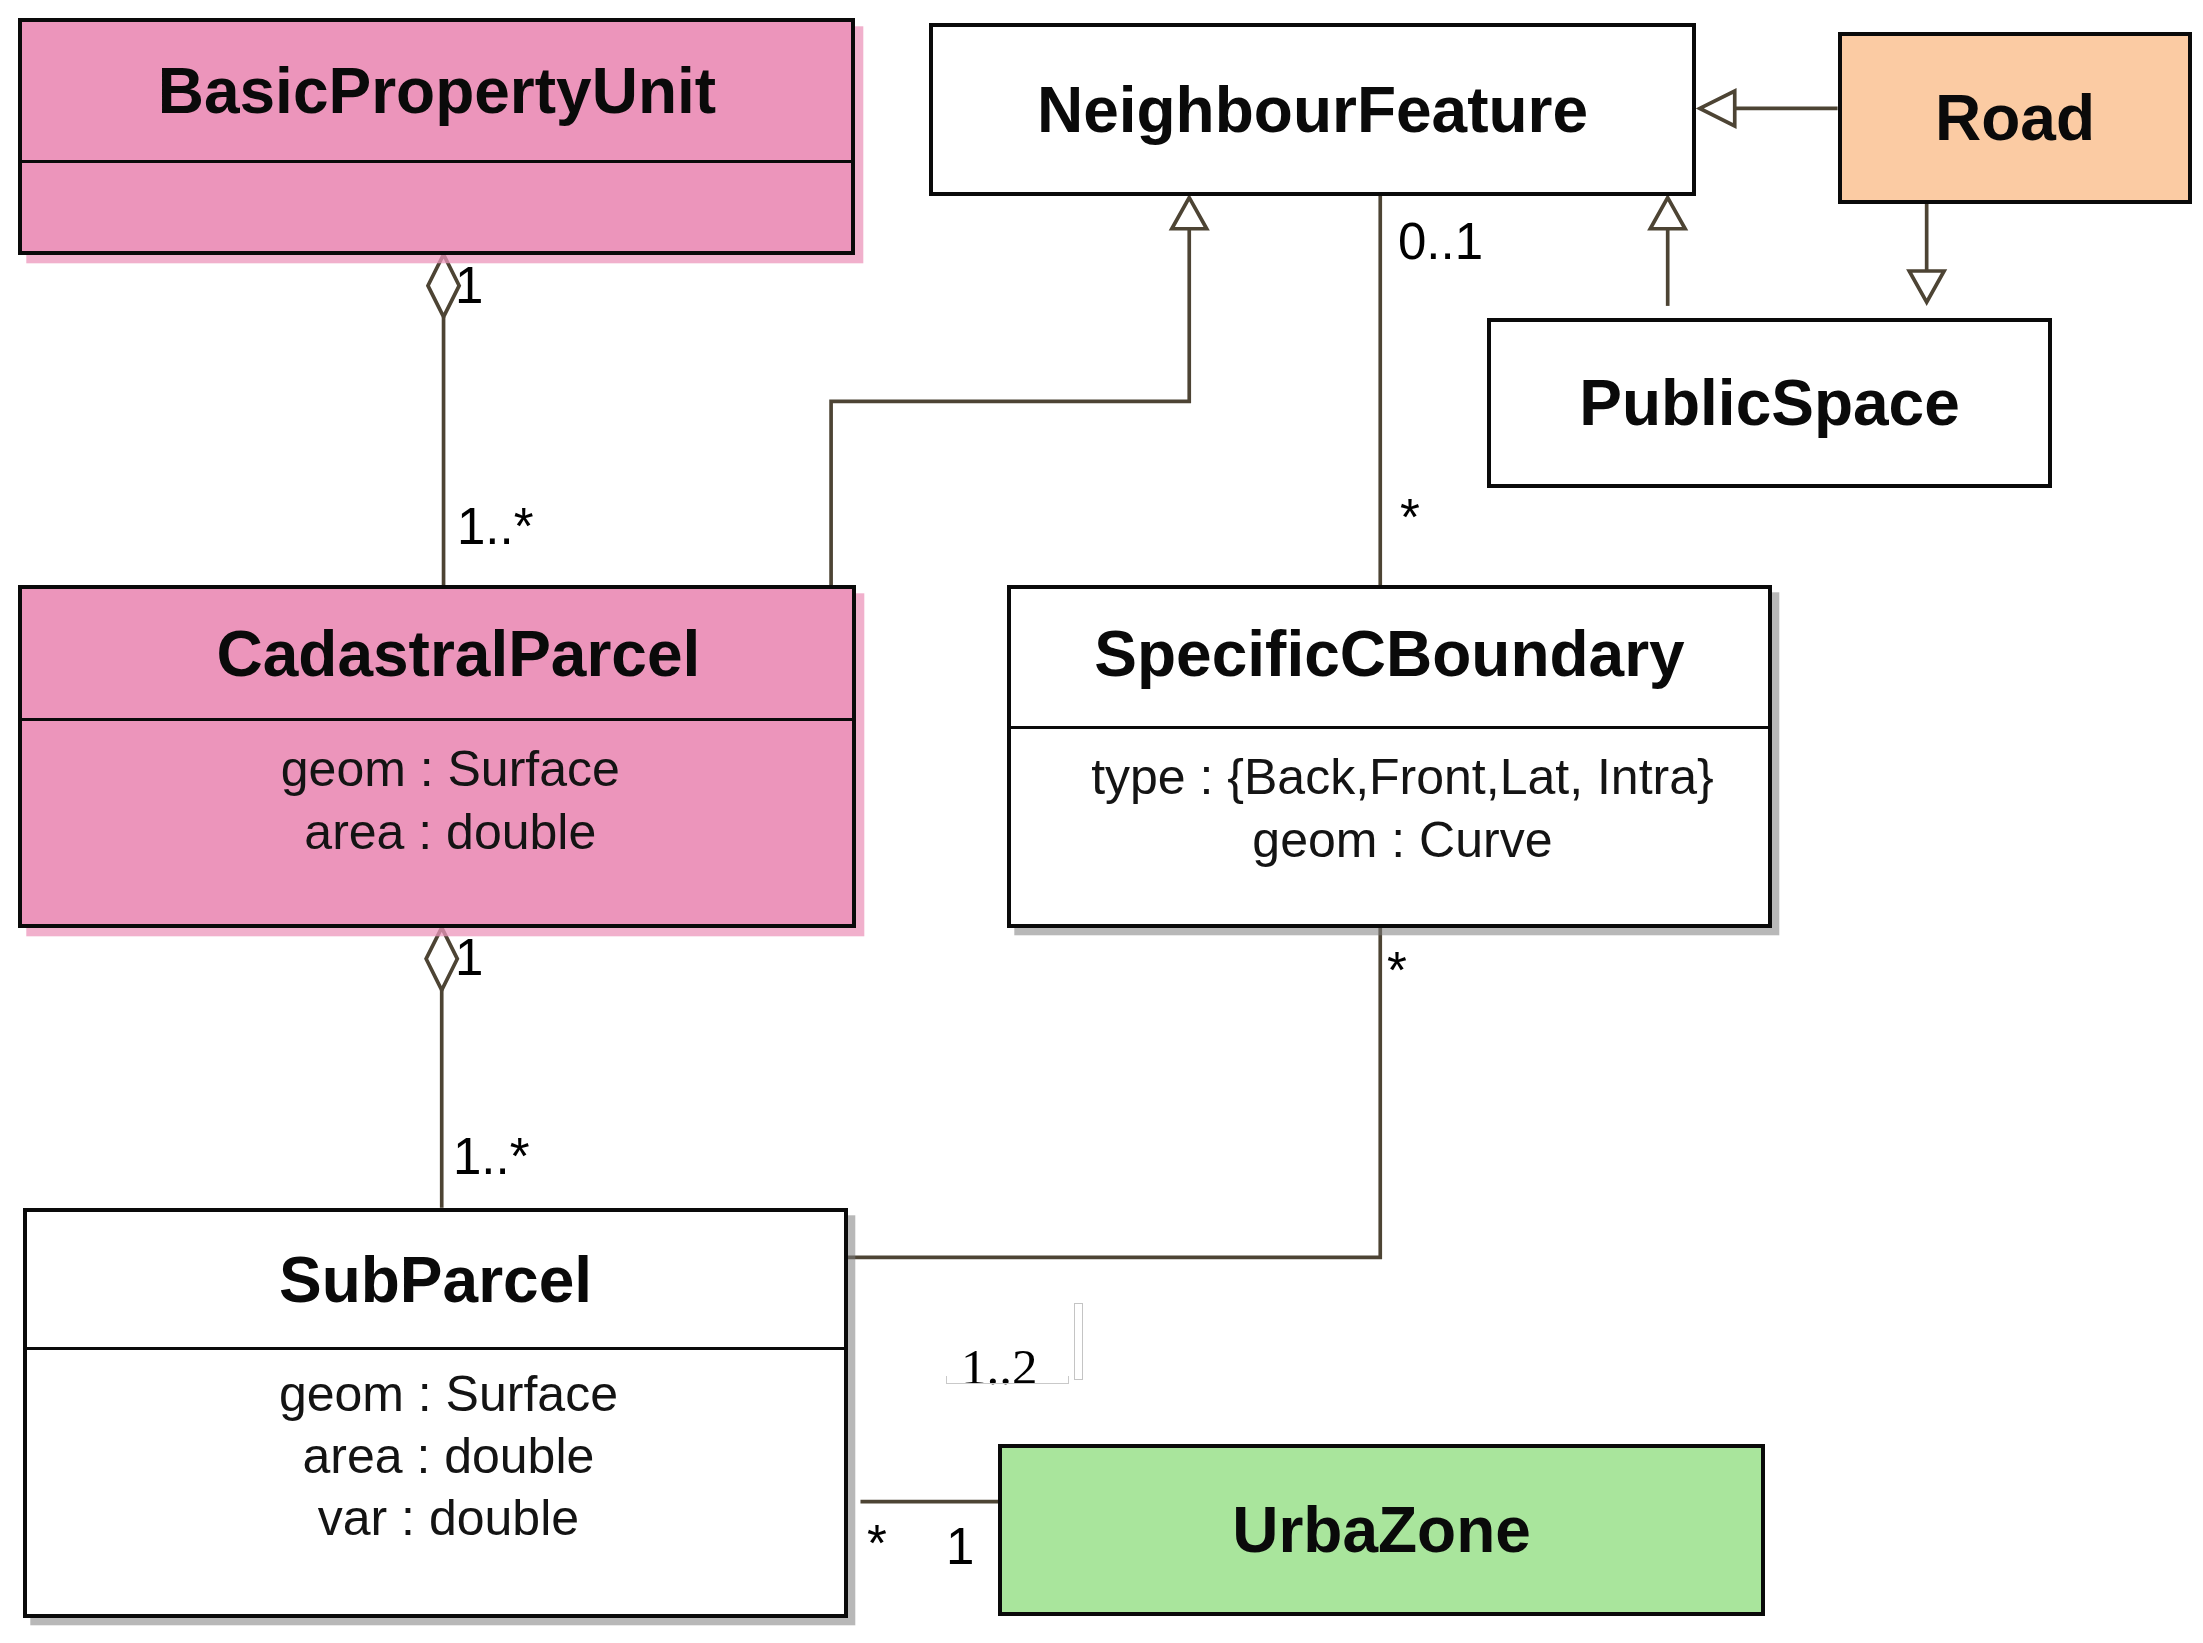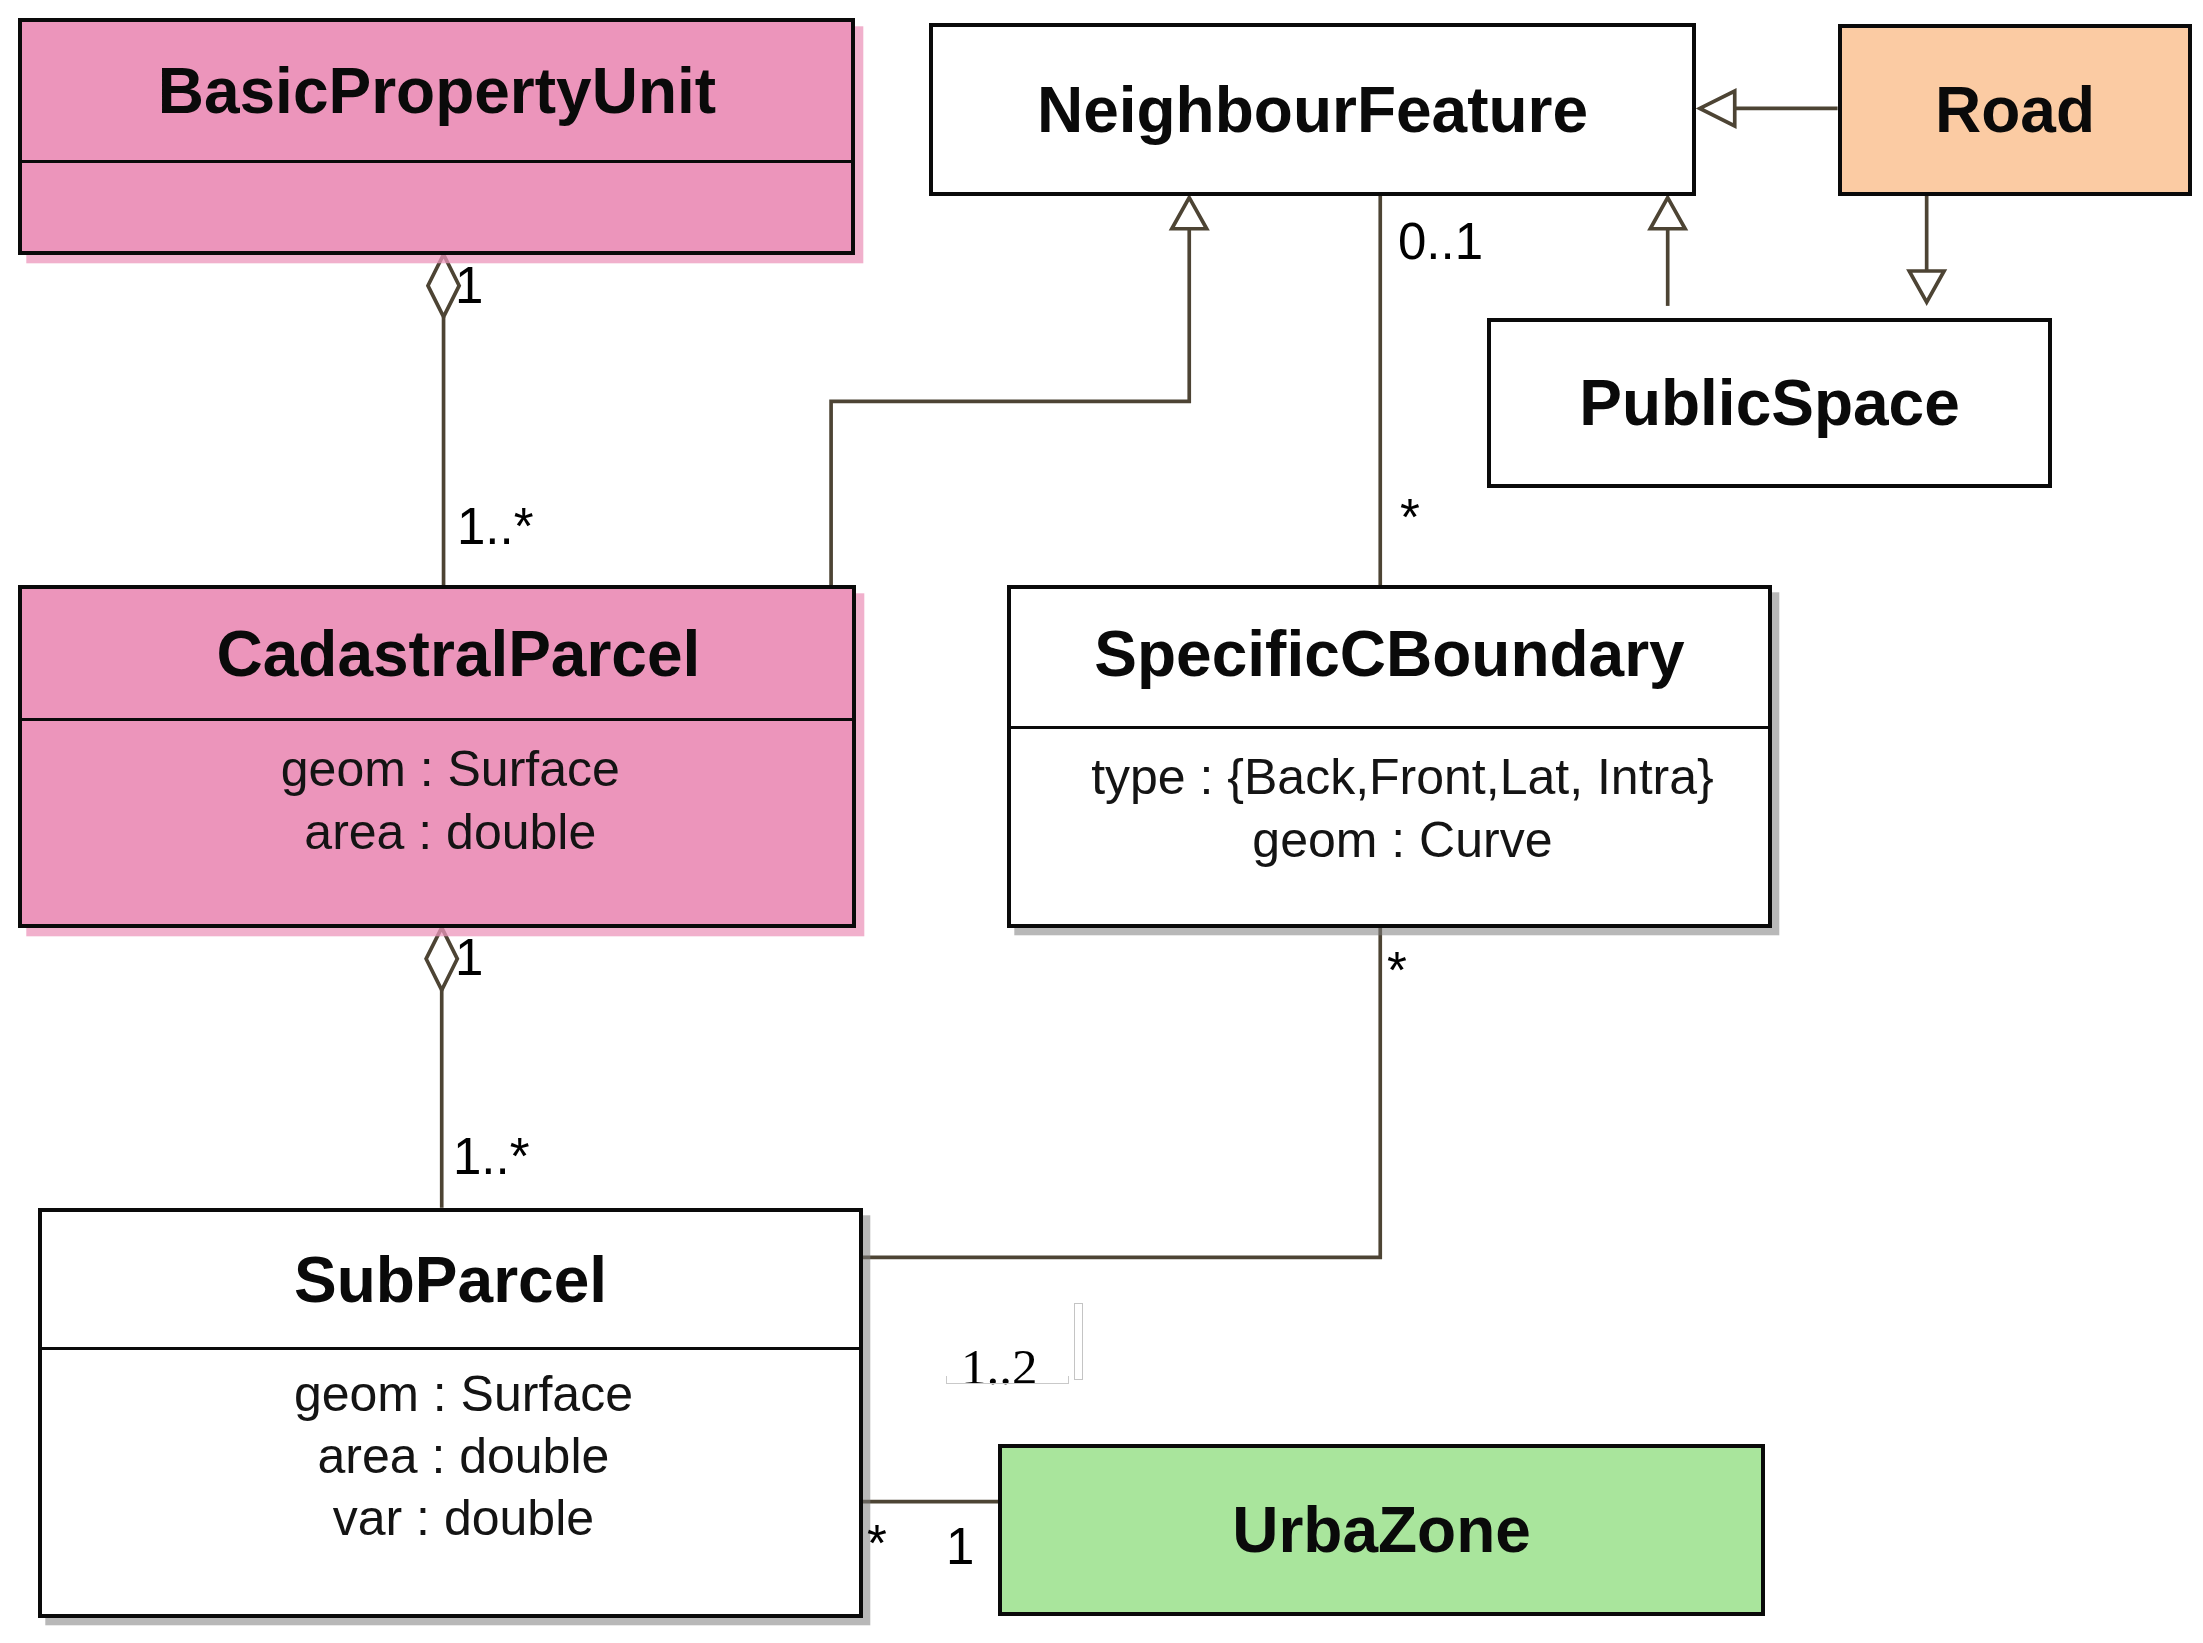--- a/index.html
+++ b/index.html
@@ -37,35 +37,35 @@
   }
 
   
   #cls-basic-property-unit{left:18.4px;top:18.4px;width:837px;height:237px;background:#ec95bb;
     box-shadow:8.3px 8.3px 0 0 rgba(236,149,187,0.75);}
   #cls-basic-property-unit .uml-title{height:138px;}
 
   #cls-neighbour-feature{left:929px;top:23px;width:767px;height:173px;background:#ffffff;}
   #cls-neighbour-feature .uml-title{height:100%;}
 
-  #cls-road{left:1838px;top:24px;width:354px;height:172px;background:#fbcba3;}
+  #cls-road{left:1838px;top:32px;width:354px;height:172px;background:#fbcba3;}
   #cls-road .uml-title{height:100%;}
 
   #cls-public-space{left:1487px;top:306px;width:565px;height:170px;background:#ffffff;margin-top:12px;}
   #cls-public-space .uml-title{height:100%;}
 
   #cls-cadastral-parcel{left:18.4px;top:585px;width:838px;height:343px;background:#ec95bb;
     box-shadow:8.3px 8.3px 0 0 rgba(236,149,187,0.75);}
   #cls-cadastral-parcel .uml-title{height:129px;padding-left:42px;}
 
   #cls-specific-c-boundary{left:1007px;top:585px;width:765px;height:343px;background:#ffffff;
     box-shadow:7.3px 7.3px 0 0 rgba(125,125,125,0.55);gap:8px;}
   #cls-specific-c-boundary .uml-title{height:129px;}
 
-  #cls-sub-parcel{left:38px;top:1208px;width:825px;height:410px;background:#ffffff;
+  #cls-sub-parcel{left:23px;top:1208px;width:825px;height:410px;background:#ffffff;
     box-shadow:7.3px 7.3px 0 0 rgba(125,125,125,0.55);}
   #cls-sub-parcel .uml-title{height:135px;}
   #cls-sub-parcel .uml-attrs{padding-top:13px;line-height:62px;}
 
   #cls-urba-zone{left:998px;top:1444px;width:767px;height:172px;background:#a9e59c;}
   #cls-urba-zone .uml-title{height:100%;}
 
   
   #m-bpu-whole  {left:455px; top:259px;}
   #m-bpu-parts  {left:457px; top:500px;}

